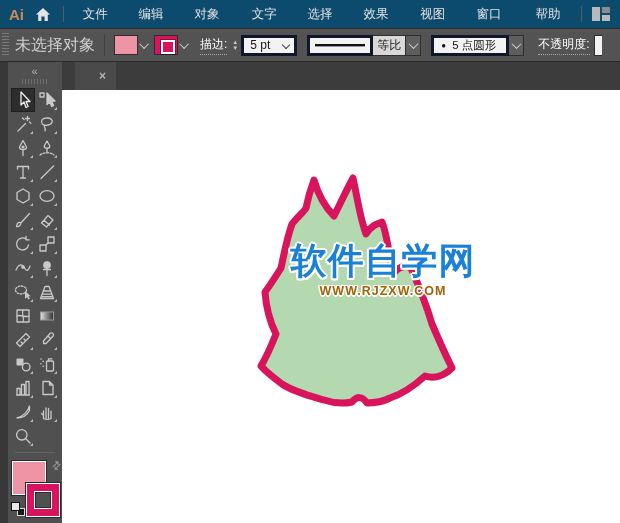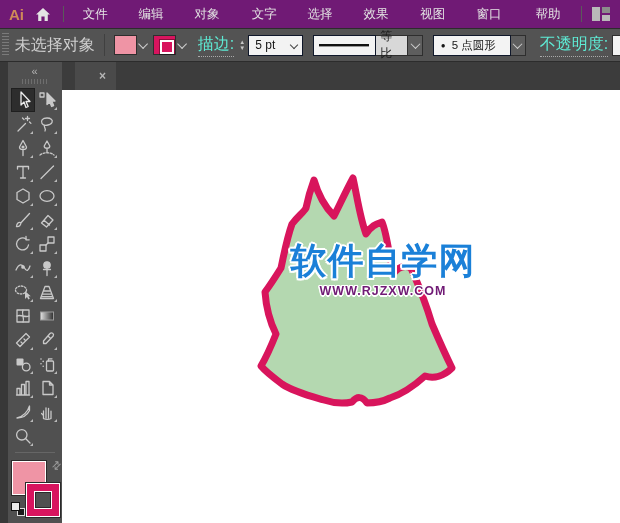--- a/index.html
+++ b/index.html
@@ -1,21 +1,21 @@
 <!DOCTYPE html>
 <html><head>
 <meta charset="utf-8">
 <style>
   * { margin:0; padding:0; box-sizing:border-box; }
   html,body { width:620px; height:523px; overflow:hidden; }
   body { font-family:"Liberation Sans",sans-serif; background:#fff; position:relative; }
 
   
   .menubar { position:absolute; left:0; top:0; width:620px; height:28px;
-             background:#701a75; display:flex; align-items:center; z-index:5; }
+             background:#0c4a6e; display:flex; align-items:center; z-index:5; }
   .ai-logo { font-weight:bold; font-size:15px; color:#cf8a58; padding:0 8px 0 9px; letter-spacing:0; }
   .home-btn { width:26px; height:22px; display:flex; align-items:center; justify-content:center; }
   .mb-sep { width:1px; height:16px; background:#5a5a5a; margin:0 8px; }
   .menu-items { display:flex; align-items:center; }
   .menu-item { color:#e3e3e3; font-size:12.5px; padding:0 11px; height:28px; line-height:28px; cursor:default; }
   .ws-icon { margin-left:2px; display:flex; align-items:center; }
 
   
   .controlbar { position:absolute; left:0; top:28px; width:620px; height:34px;
                 background:#535353; border-top:1px solid #2c2c2c; border-bottom:1px solid #2c2c2c;
@@ -23,24 +23,24 @@
   .cb-grip { width:7px; height:24px; margin:0 6px 0 2px;
              background:repeating-linear-gradient(#8a8a8a 0 1px, transparent 1px 3px);
              background-size:2px 100%; background-repeat:repeat-x; opacity:.7; }
   .cb-label { color:#cfcfcf; font-size:16px; white-space:nowrap; }
   .cb-div { width:1px; height:22px; background:#404040; margin:0 9px; }
   .swatch { width:24px; height:20px; border:1px solid #2e2e2e; position:relative; }
   .swatch.stroke::after { content:""; position:absolute; left:6px; top:4px; width:10px; height:10px;
                           border:2px solid #fff; outline:1px solid rgba(0,0,0,.35); background:transparent; }
   .chev { width:7px; height:7px; border-left:1.6px solid #cfcfcf; border-bottom:1.6px solid #cfcfcf;
           transform:rotate(-45deg) translateY(-2px); display:inline-block; margin:0 5px 0 4px; }
-  .dotted-lbl { color:#5eead4; font-size:16px; border-bottom:1px dotted #aaa; padding-bottom:1px; white-space:nowrap; }
+  .dotted-lbl { color:#ffffff; font-size:12px; border-bottom:1px dotted #aaa; padding-bottom:1px; white-space:nowrap; }
   .stepper { display:flex; flex-direction:column; justify-content:center; margin:0 3px 0 5px; }
   .stepper span { font-size:6px; color:#c8c8c8; line-height:6px; }
-  .white-box { background:#f3f3f3; border:1px solid #0f172a; height:21px; display:flex; align-items:center;
+  .white-box { background:#f3f3f3; border:3px solid #0f172a; height:21px; display:flex; align-items:center;
                color:#161616; font-size:12px; }
   .wb-chev { width:6px; height:6px; border-left:1.4px solid #444; border-bottom:1.4px solid #444;
              transform:rotate(-45deg); margin:0 5px; }
   .profile-label { background:#d8d8d8; color:#1a1a1a; font-size:12px; height:21px; display:flex;
                    align-items:center; padding:0 4px; border:1px solid #2e2e2e; border-left:none; }
   .gray-chev-box { width:15px; height:21px; background:#5e5e5e; border:1px solid #2e2e2e; border-left:none;
                    display:flex; align-items:center; justify-content:center; }
   .gray-chev-box .chev { margin:0; transform:rotate(-45deg) translate(1px,-1px); }
   .sliver { width:8px; height:21px; background:#f3f3f3; border:1px solid #2e2e2e; border-right:none; margin-left:4px; }
 
@@ -378,14 +378,14 @@
            C13,184 18,172 22,162
            C16,150 12,134 11,120
            C17,112 22,104 27,96
            C30,82 33,66 38,52
            C44,44 50,40 52,36
            C54,26 57,16 60,8 Z" fill="#b4d8b0" stroke="#d8155c"></path>
 </svg>
 
 <div class="watermark">
   <div class="wm-title" style="color: rgb(26, 128, 216);">软件自学网</div>
-  <div class="wm-url" style="color: #701a75;">WWW.RJZXW.COM</div>
+  <div class="wm-url" style="color: #a16207;">WWW.RJZXW.COM</div>
 </div>
 
 </body></html>

